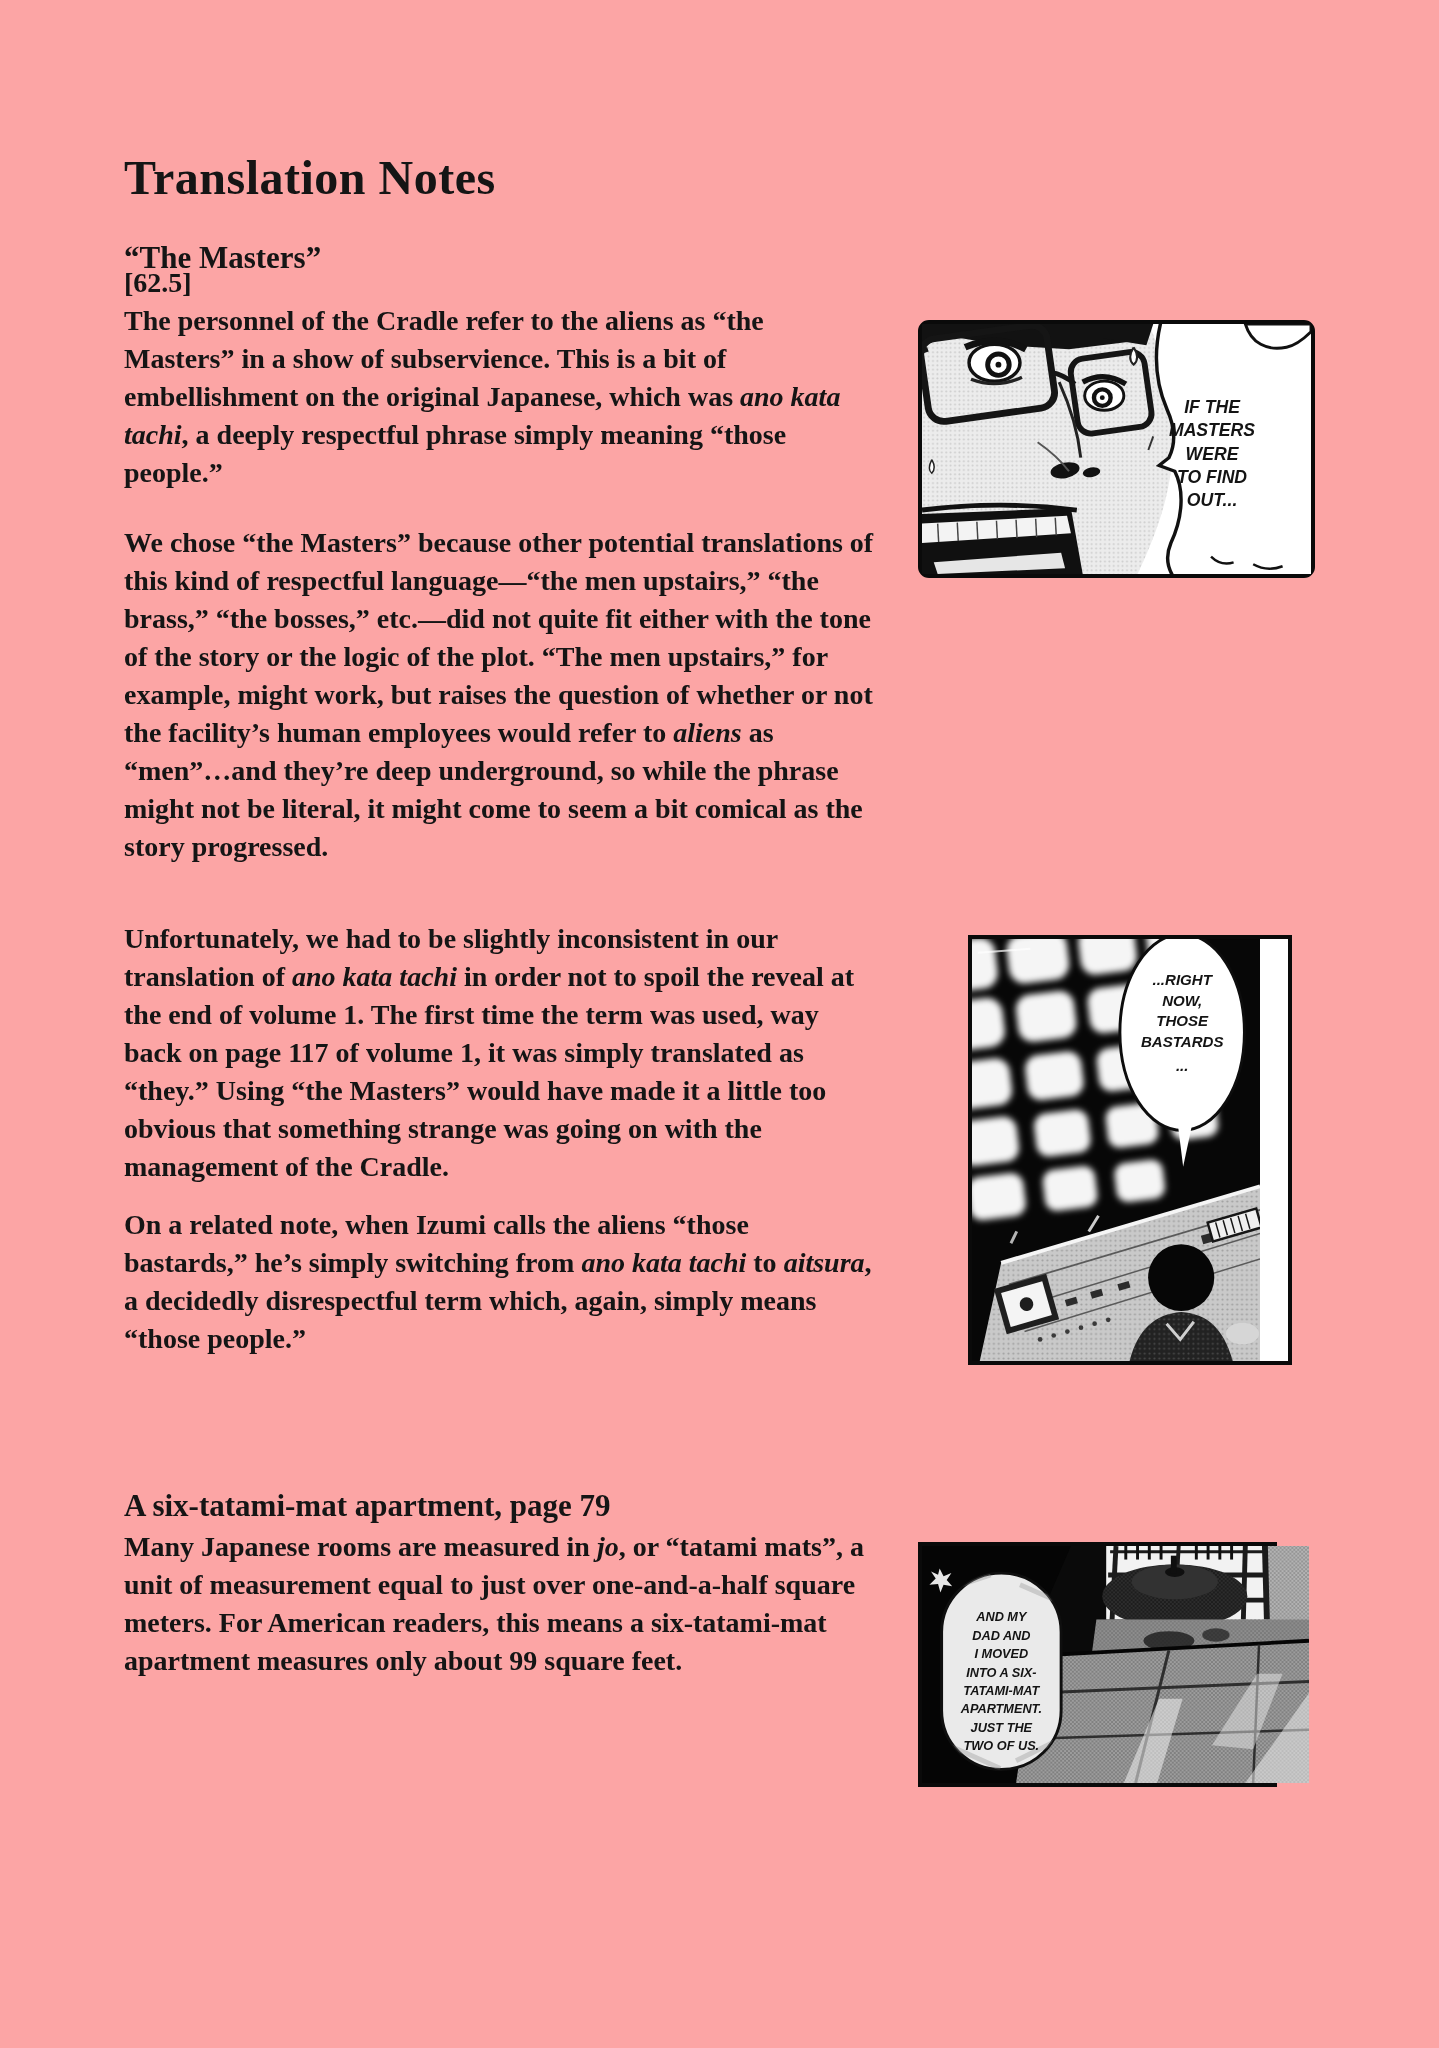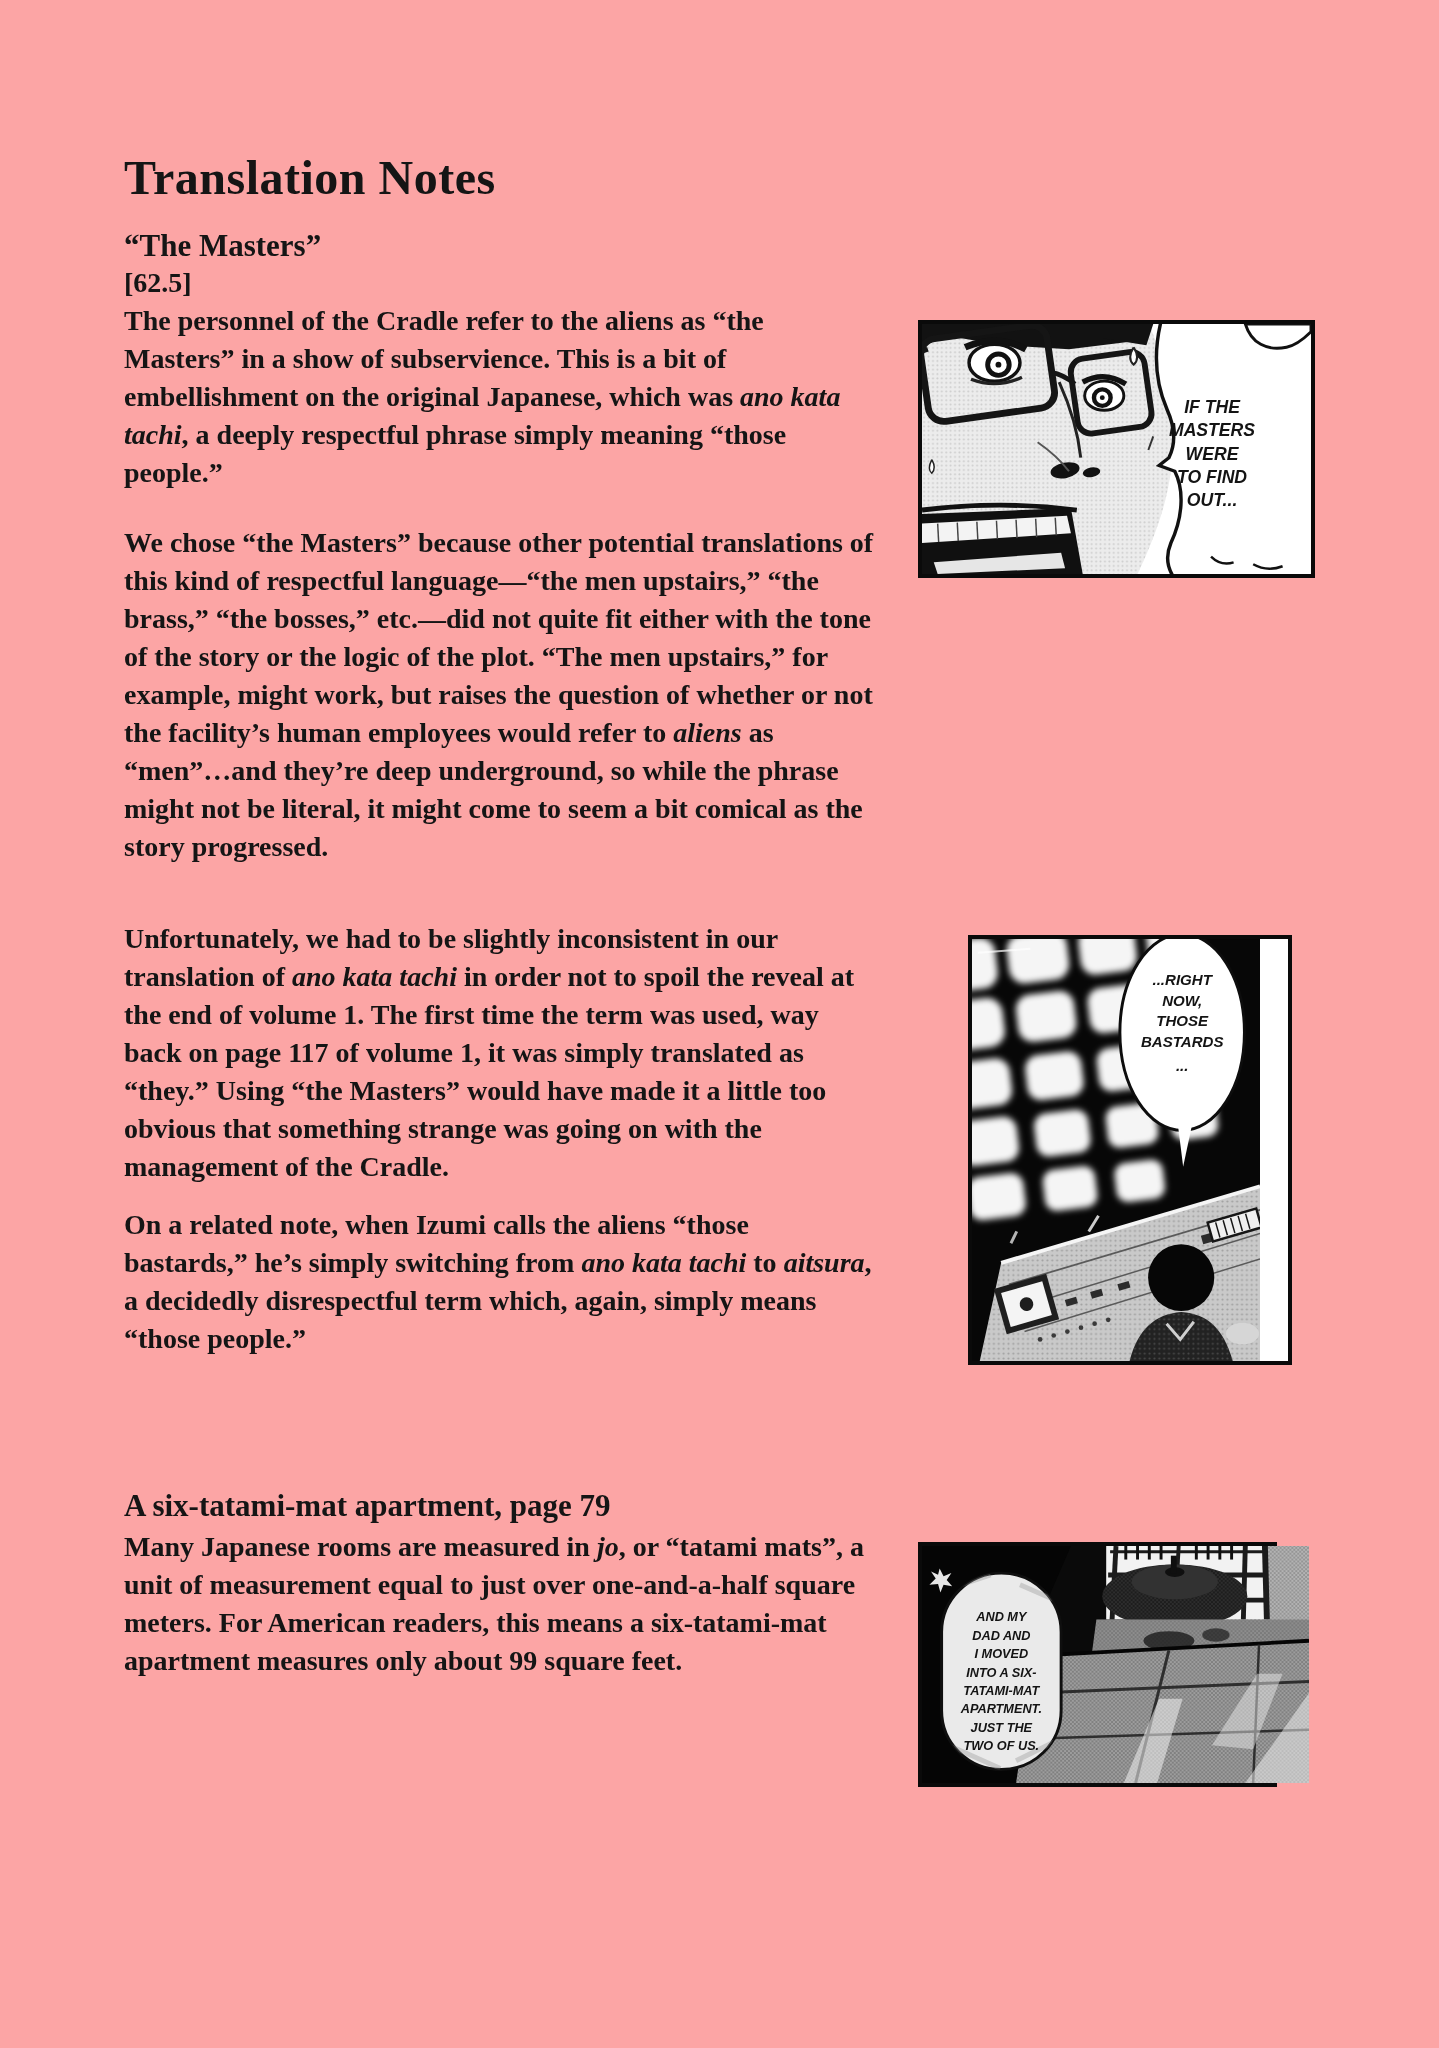--- a/index.html
+++ b/index.html
@@ -39,21 +39,21 @@
     fill:#141414;
   }
 </style>
 </head>
 <body>
 
 <div class="page">
 
   <h1 class="abs page-title">Translation Notes</h1>
 
-  <h2 class="abs section-heading" style="top:202px;">“The Masters”</h2>
+  <h2 class="abs section-heading" style="top:214px;">“The Masters”</h2>
 
   <div class="abs text-block" style="top:264px;">
     <span class="para-ref">[62.5]</span>
     <span><span>The personnel of the Cradle refer to the aliens as “the Masters” in a show of subservience. This is a bit of embellishment on the original Japanese, which was </span><em>ano kata tachi</em><span>, a deeply respectful phrase simply meaning “those people.”</span></span>
   </div>
 
   <div class="abs text-block" style="top:524px;">
     <span><span>We chose “the Masters” because other potential translations of this kind of respectful language—“the men upstairs,” “the brass,” “the bosses,” etc.—did not quite fit either with the tone of the story or the logic of the plot. “The men upstairs,” for example, might work, but raises the question of whether or not the facility’s human employees would refer to </span><em>aliens</em><span> as “men”…and they’re deep underground, so while the phrase might not be literal, it might come to seem a bit comical as the story progressed.</span></span>
   </div>
 
@@ -64,21 +64,21 @@
   <div class="abs text-block" style="top:1206px;">
     <span><span>On a related note, when Izumi calls the aliens “those bastards,” he’s simply switching from </span><em>ano kata tachi</em><span> to </span><em>aitsura</em><span>, a decidedly disrespectful term which, again, simply means “those people.”</span></span>
   </div>
 
   <h2 class="abs section-heading" style="top:1462px;">A six-tatami-mat apartment, page 79</h2>
 
   <div class="abs text-block" style="top:1528px;">
     <span><span>Many Japanese rooms are measured in </span><em>jo</em><span>, or “tatami mats”, a unit of measurement equal to just over one-and-a-half square meters. For American readers, this means a six-tatami-mat apartment measures only about 99 square feet.</span></span>
   </div>
 
-  <div class="panel" style="left:918px;top:320px;width:397px;height:258px;">
+  <div class="panel" style="left:918px;top:320px;width:397px;height:258px;border-radius:11px;">
     <svg width="389" height="250" viewBox="0 0 397 258" preserveAspectRatio="none">
       <defs>
         <pattern id="p1ht" width="4.5" height="4.5" patternUnits="userSpaceOnUse">
           <circle cx="2.2" cy="2.2" r="1" fill="#8a8a8a"></circle>
         </pattern>
       </defs>
       <rect x="0" y="0" width="397" height="258" fill="#ffffff"></rect>
 
       <path d="M0,0 L232,0 C248,40 256,90 256,130 C254,175 240,215 220,258 L0,258 Z" fill="#ececec"></path>
       <path d="M0,0 L232,0 C248,40 256,90 256,130 C254,175 240,215 220,258 L0,258 Z" fill="url(#p1ht)" opacity="0.32"></path>

